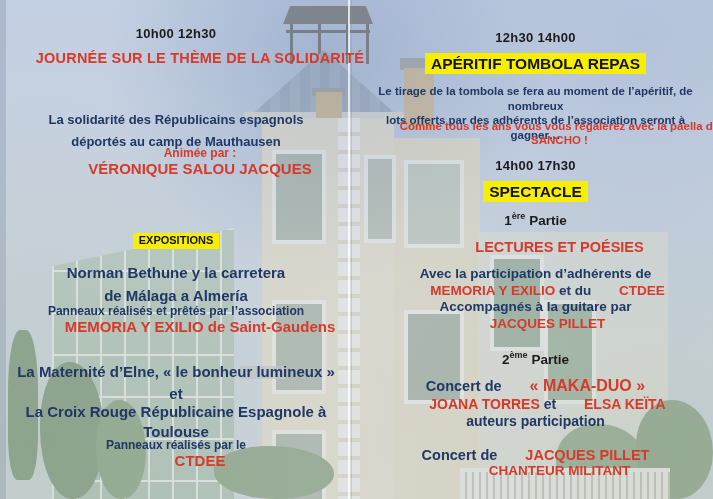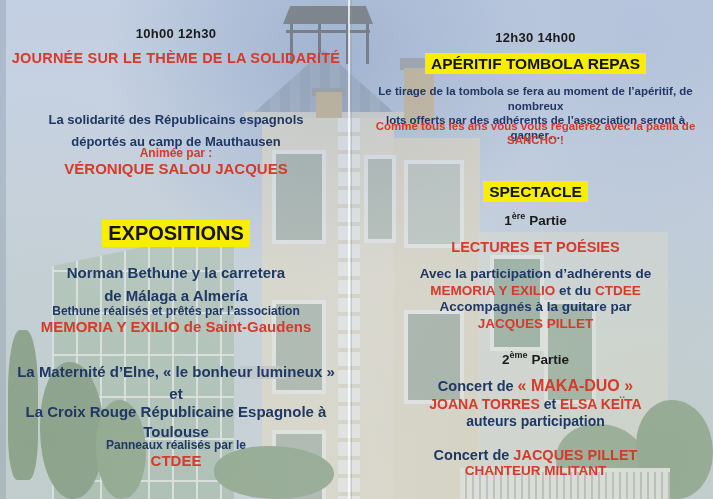--- a/index.html
+++ b/index.html
@@ -61,21 +61,21 @@
     border-top:4px solid #f2efe4;}
   .fold{left:348px;top:0;width:2px;height:499px;background:rgba(255,255,255,.75);}
   .fold2{left:351px;top:0;width:1px;height:499px;background:rgba(140,150,168,.35);}
   .edge{left:0;top:0;width:6px;height:499px;background:rgba(120,135,160,.30);}
   
   .col{position:absolute;top:0;height:499px;}
   #col-left{left:0;width:352px;}
   #col-right{left:360px;width:351px;text-decoration:underline;}
   .tb{position:absolute;left:0;width:100%;text-align:center;font-weight:bold;line-height:1.25;}
   .black{color:#1b1b1b;}
-  .red{color:#d63a2a;}
+  .red{color:#d63a2a;padding-left:24px;}
   .navy{color:#1f3864;}
   .hl{display:inline-block;background:#f8ee00;color:#141414;padding:1px 6px;}
   .times{font-size:13px;letter-spacing:.3px;}
   sup.ord{font-size:9px;vertical-align:super;}
 </style>
 </head>
 <body>
 
 <div id="page">
 
@@ -125,29 +125,29 @@
 
 
     <div class="tb navy" style="top:109px;font-size:13px;line-height:22px">
       <div>La solidarité des Républicains espagnols</div>
       <div>déportés au camp de Mauthausen</div>
     </div>
 
     <div class="tb red" style="top:146px;font-size:12px">Animée par :</div>
     <div class="tb red" style="top:160px;font-size:15px">VÉRONIQUE SALOU JACQUES</div>
 
-    <div class="tb" style="top:220px;font-size:20px">
+    <div class="tb" style="top:233px;font-size:11px">
       <span class="hl">EXPOSITIONS</span>
     </div>
 
     <div class="tb navy" style="top:261px;font-size:15px;line-height:23px">
       <div>Norman Bethune y la carretera</div>
       <div>de Málaga a Almería</div>
     </div>
-    <div class="tb navy" style="top:304px;font-size:12px">Bethune réalisés et prêtés par l’association</div>
+    <div class="tb navy" style="top:304px;font-size:12px">Panneaux réalisés et prêtés par l’association</div>
     <div class="tb red" style="top:318px;font-size:15px">MEMORIA Y EXILIO de Saint-Gaudens</div>
 
     <div class="tb navy" style="top:363px;font-size:15px">La Maternité d’Elne, « le bonheur lumineux »</div>
     <div class="tb navy" style="top:385px;font-size:15px">et</div>
     <div class="tb navy" style="top:403px;font-size:15px">La Croix Rouge Républicaine Espagnole à</div>
     <div class="tb navy" style="top:423px;font-size:15px">Toulouse</div>
     <div class="tb navy" style="top:438px;font-size:12px">Panneaux réalisés par le</div>
     <div class="tb red" style="top:452px;font-size:15px">CTDEE</div>
   </div>
 
@@ -158,20 +158,21 @@
       <span class="hl">APÉRITIF TOMBOLA REPAS</span>
     </div>
 
     <div class="tb navy" style="top:84px;font-size:11.5px;line-height:14.5px">
       <div>Le tirage de la tombola se fera au moment de l’apéritif, de nombreux</div>
       <div>lots offerts par des adhérents de l’association seront à gagner…</div>
     </div>
 
     <div class="tb red" style="top:119px;font-size:11.5px">Comme tous les ans vous vous régalerez avec la paella de SANCHO !</div>
 
+    <div class="tb black times" style="top:158px">14h00  17h30</div>
 
     <div class="tb" style="top:181px;font-size:15.5px">
       <span class="hl">SPECTACLE</span>
     </div>
 
     <div class="tb black" style="top:211px;font-size:13.5px">
       <span>1</span><sup class="ord">ère</sup><span> Partie</span>
     </div>
 
     <div class="tb red" style="top:238px;font-size:14.5px">LECTURES ET POÉSIES</div>

